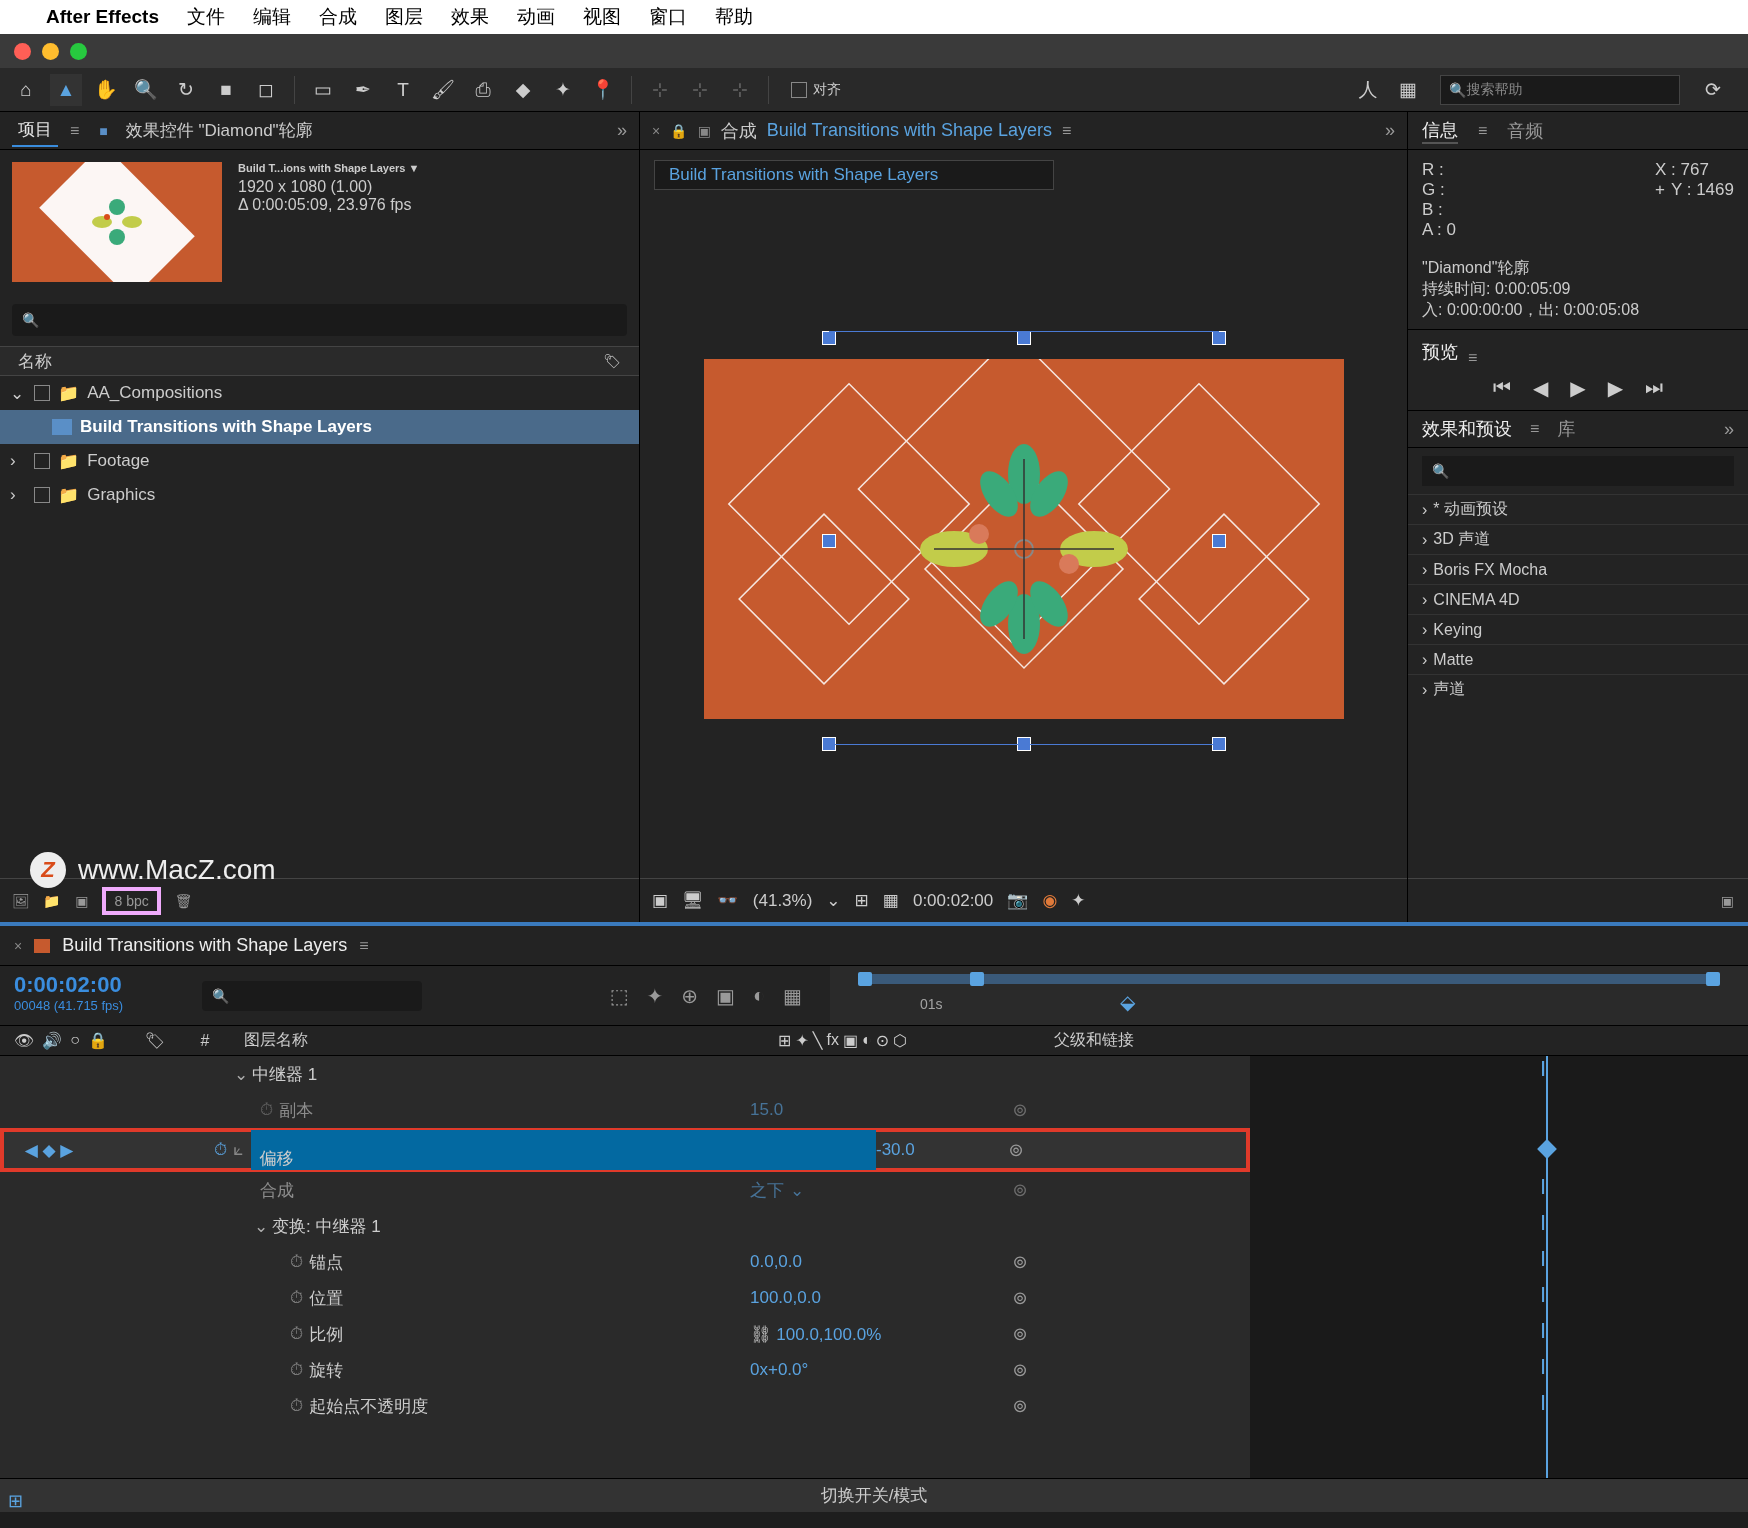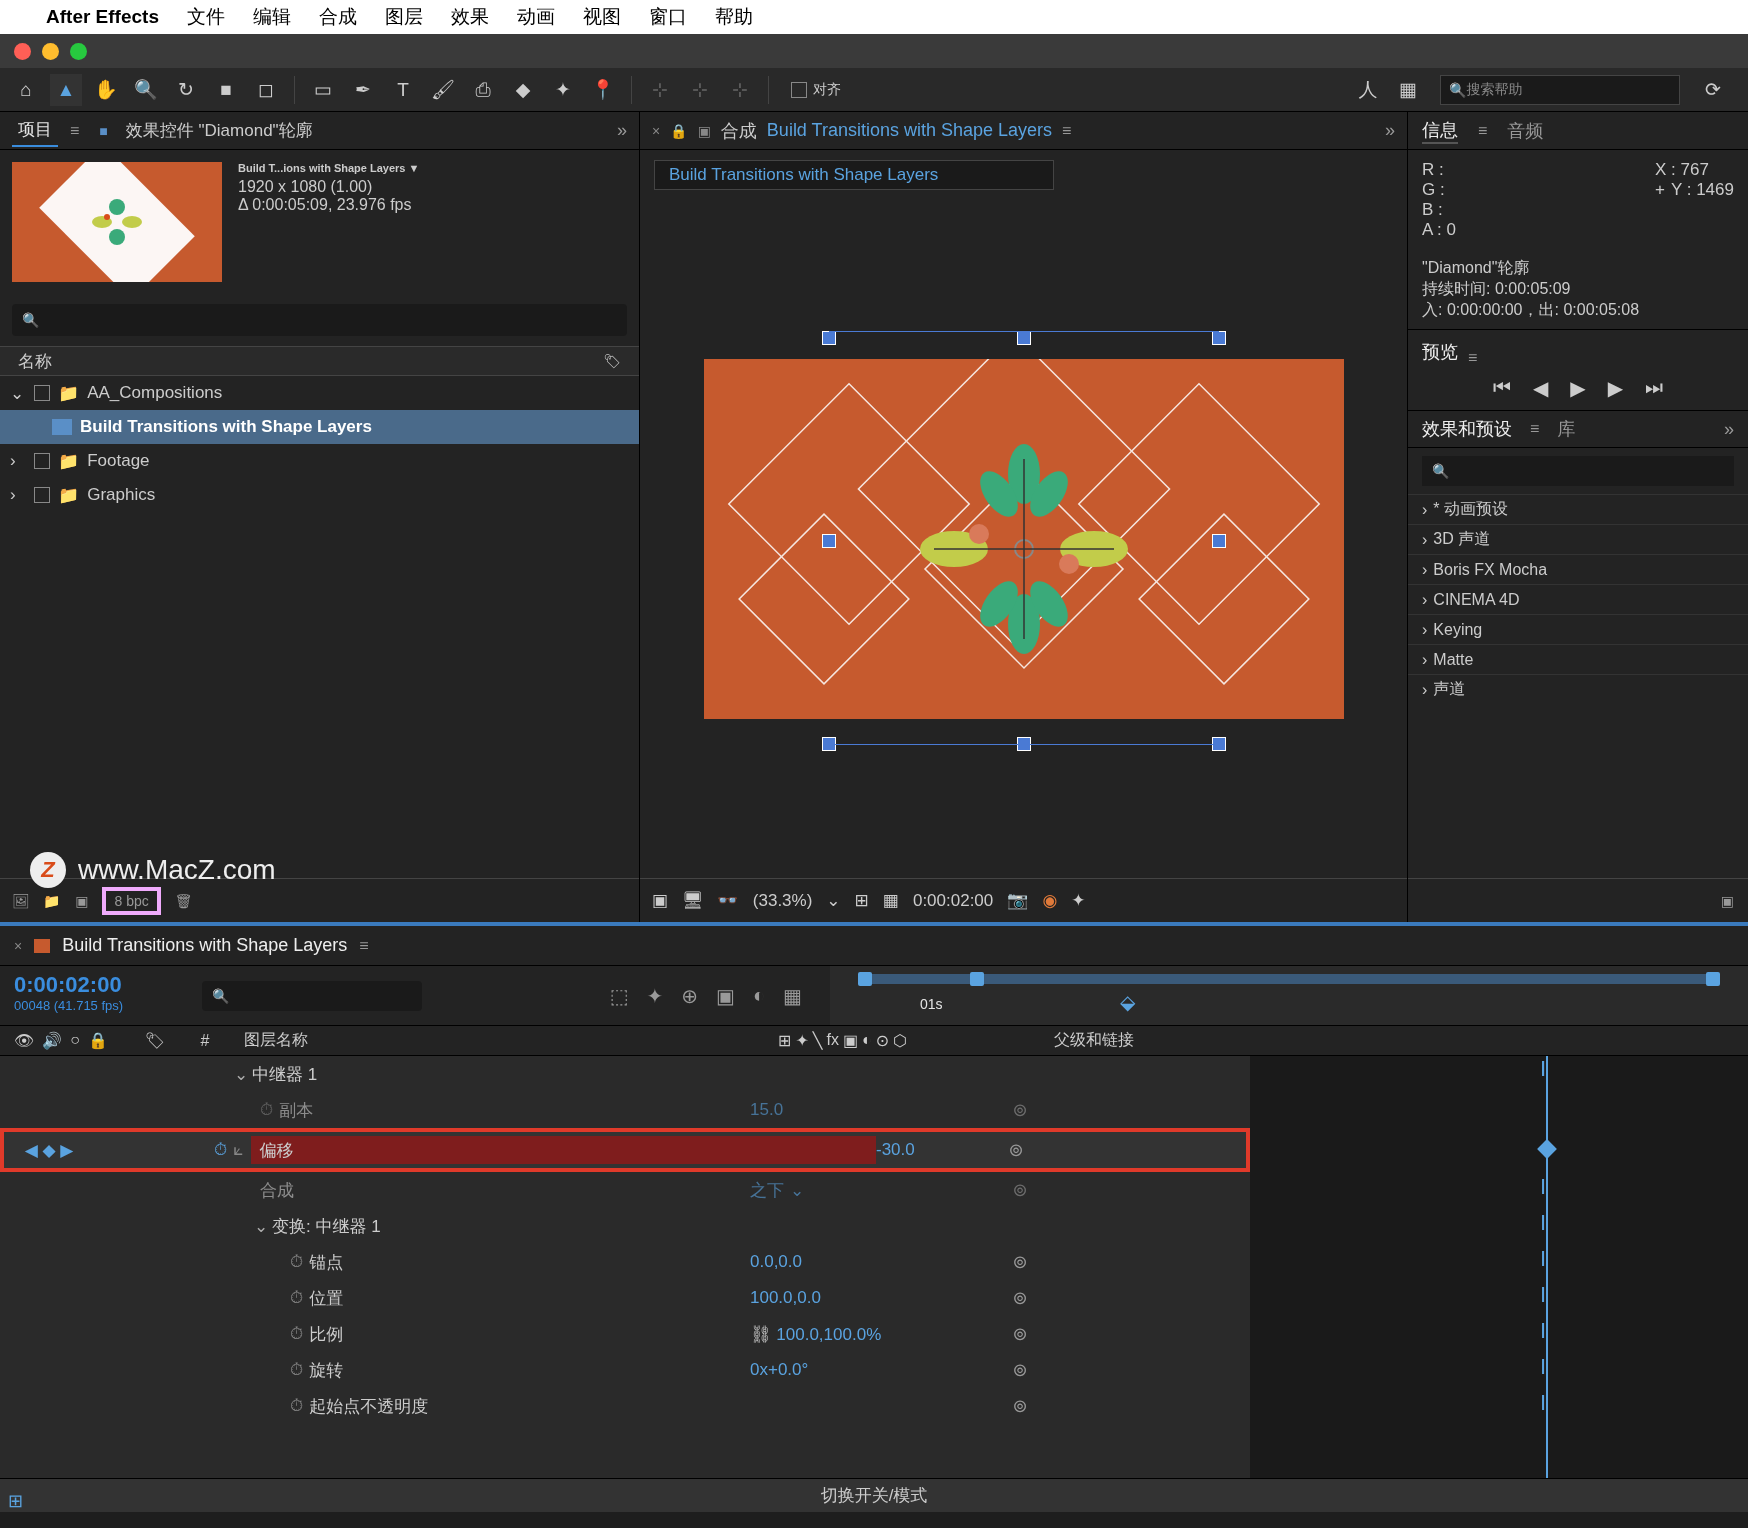--- a/index.html
+++ b/index.html
@@ -76,42 +76,42 @@
 .tl-top{height:60px;display:flex;border-bottom:1px solid #000}
 .tl-time{width:190px;padding:6px 14px}
 .tl-time .tc{color:#3a8dde;font-size:22px;font-weight:700}
 .tl-time .fr{color:#3a8dde;font-size:13px}
 .tl-search{flex:0 0 640px;display:flex;align-items:center;padding:0 12px}
 .tl-search .sb{background:#1a1a1a;height:30px;width:220px;border-radius:4px;display:flex;align-items:center;padding:0 10px;color:#888}
 .tl-icons{display:flex;align-items:center;gap:18px;color:#999;font-size:20px;margin-left:auto;margin-right:16px}
 .tl-ruler{flex:1;position:relative;background:#2a2a2a;display:flex;align-items:center}
 .ruler-bar{position:absolute;top:8px;left:30px;right:30px;height:10px;background:#3a5a7a}
 .ruler-knob{position:absolute;width:14px;height:14px;background:#5aa3e0;top:6px;border-radius:2px}
-.ruler-lbl{position:absolute;top:30px;font-size:14px;color:#e5e5e5}
+.ruler-lbl{position:absolute;top:30px;font-size:14px;color:#a3a3a3}
 .playhead-top{position:absolute;top:24px;color:#5aa3e0;font-size:20px}
 .tl-cols{height:30px;display:flex;align-items:center;border-bottom:1px solid #000;font-size:16px;color:#ccc}
 .tl-cols .c1{width:130px;padding-left:14px;display:flex;gap:8px}
 .tl-cols .c2{width:50px;text-align:center}
 .tl-cols .c3{width:540px;padding-left:14px}
 .tl-cols .c4{width:270px;padding-left:8px;display:flex;gap:4px}
 .tl-cols .c5{width:230px;padding-left:14px}
 .tl-body{flex:1;display:flex;overflow:hidden}
 .tl-left{width:1250px;background:#2a2a2a}
 .tl-right{flex:1;background:#1a1a1a;position:relative}
 .tl-row{height:36px;display:flex;align-items:center;font-size:17px;color:#ccc}
 .tl-row .nav{width:90px;display:flex;justify-content:center;gap:8px;color:#888}
 .tl-row .nav.kf{color:#5aa3e0}
 .tl-row .arr{width:22px;text-align:center;color:#aaa}
 .tl-row .stopwatch{color:#888;margin-right:6px}
 .tl-row .name{flex:0 0 auto}
 .tl-row .val{color:#5aa3e0;margin-left:auto;padding-right:10px;width:240px}
 .tl-row .link{width:60px;text-align:center;color:#999;font-size:18px}
 .tl-row .graph-btn{color:#888;margin-right:8px}
 .redbox{border:4px solid #e03a2a;background:#333}
-.redbox .name-wrap{background:#7f1d1d;flex:1;height:28px;display:flex;align-items:center;padding:0 8px}
+.redbox .name-wrap{background:#0369a1;flex:1;height:40px;display:flex;align-items:flex-end;padding:0 8px}
 .tl-bar{position:absolute;left:0;right:0;height:34px}
 .ibeam{position:absolute;color:#5aa3e0;font-size:22px;left:290px}
 .keyf{position:absolute;width:14px;height:14px;background:#5aa3e0;transform:rotate(45deg);left:290px;top:10px}
 .playhead{position:absolute;top:0;bottom:0;left:296px;width:2px;background:#5aa3e0}
 .tl-footer{height:34px;border-top:1px solid #000;display:flex;align-items:center;justify-content:center;color:#ccc;font-size:17px;gap:10px;background:#333}
 .caption{position:absolute;bottom:50px;left:560px;font-size:36px;font-weight:700;color:#e85a2e;text-shadow:2px 2px 0 #fff,-2px -2px 0 #fff,2px -2px 0 #fff,-2px 2px 0 #fff}
 svg{display:block}
 </style>
 </head>
 <body>
@@ -297,21 +297,21 @@
         <div class="handle" style="top:378px;left:313px"></div>
         <div class="handle" style="top:378px;left:508px"></div>
         <div style="position:absolute;top:-28px;left:125px;right:125px;height:1px;border-top:1px solid #4a7ad4"></div>
         <div style="position:absolute;top:385px;left:125px;right:125px;height:1px;border-top:1px solid #4a7ad4"></div>
       </div>
     </div>
     <div class="cfooter">
       <span>▣</span>
       <span>🖥</span>
       <span>👓</span>
-      <span>(33.3%)</span>
+      <span>(41.3%)</span>
       <span>⌄</span>
       <span>⊞</span>
       <span>▦</span>
       <span>0:00:02:00</span>
       <span>📷</span>
       <span style="color:#e07a3a">◉</span>
       <span>✦</span>
     </div>
   </div>
 

